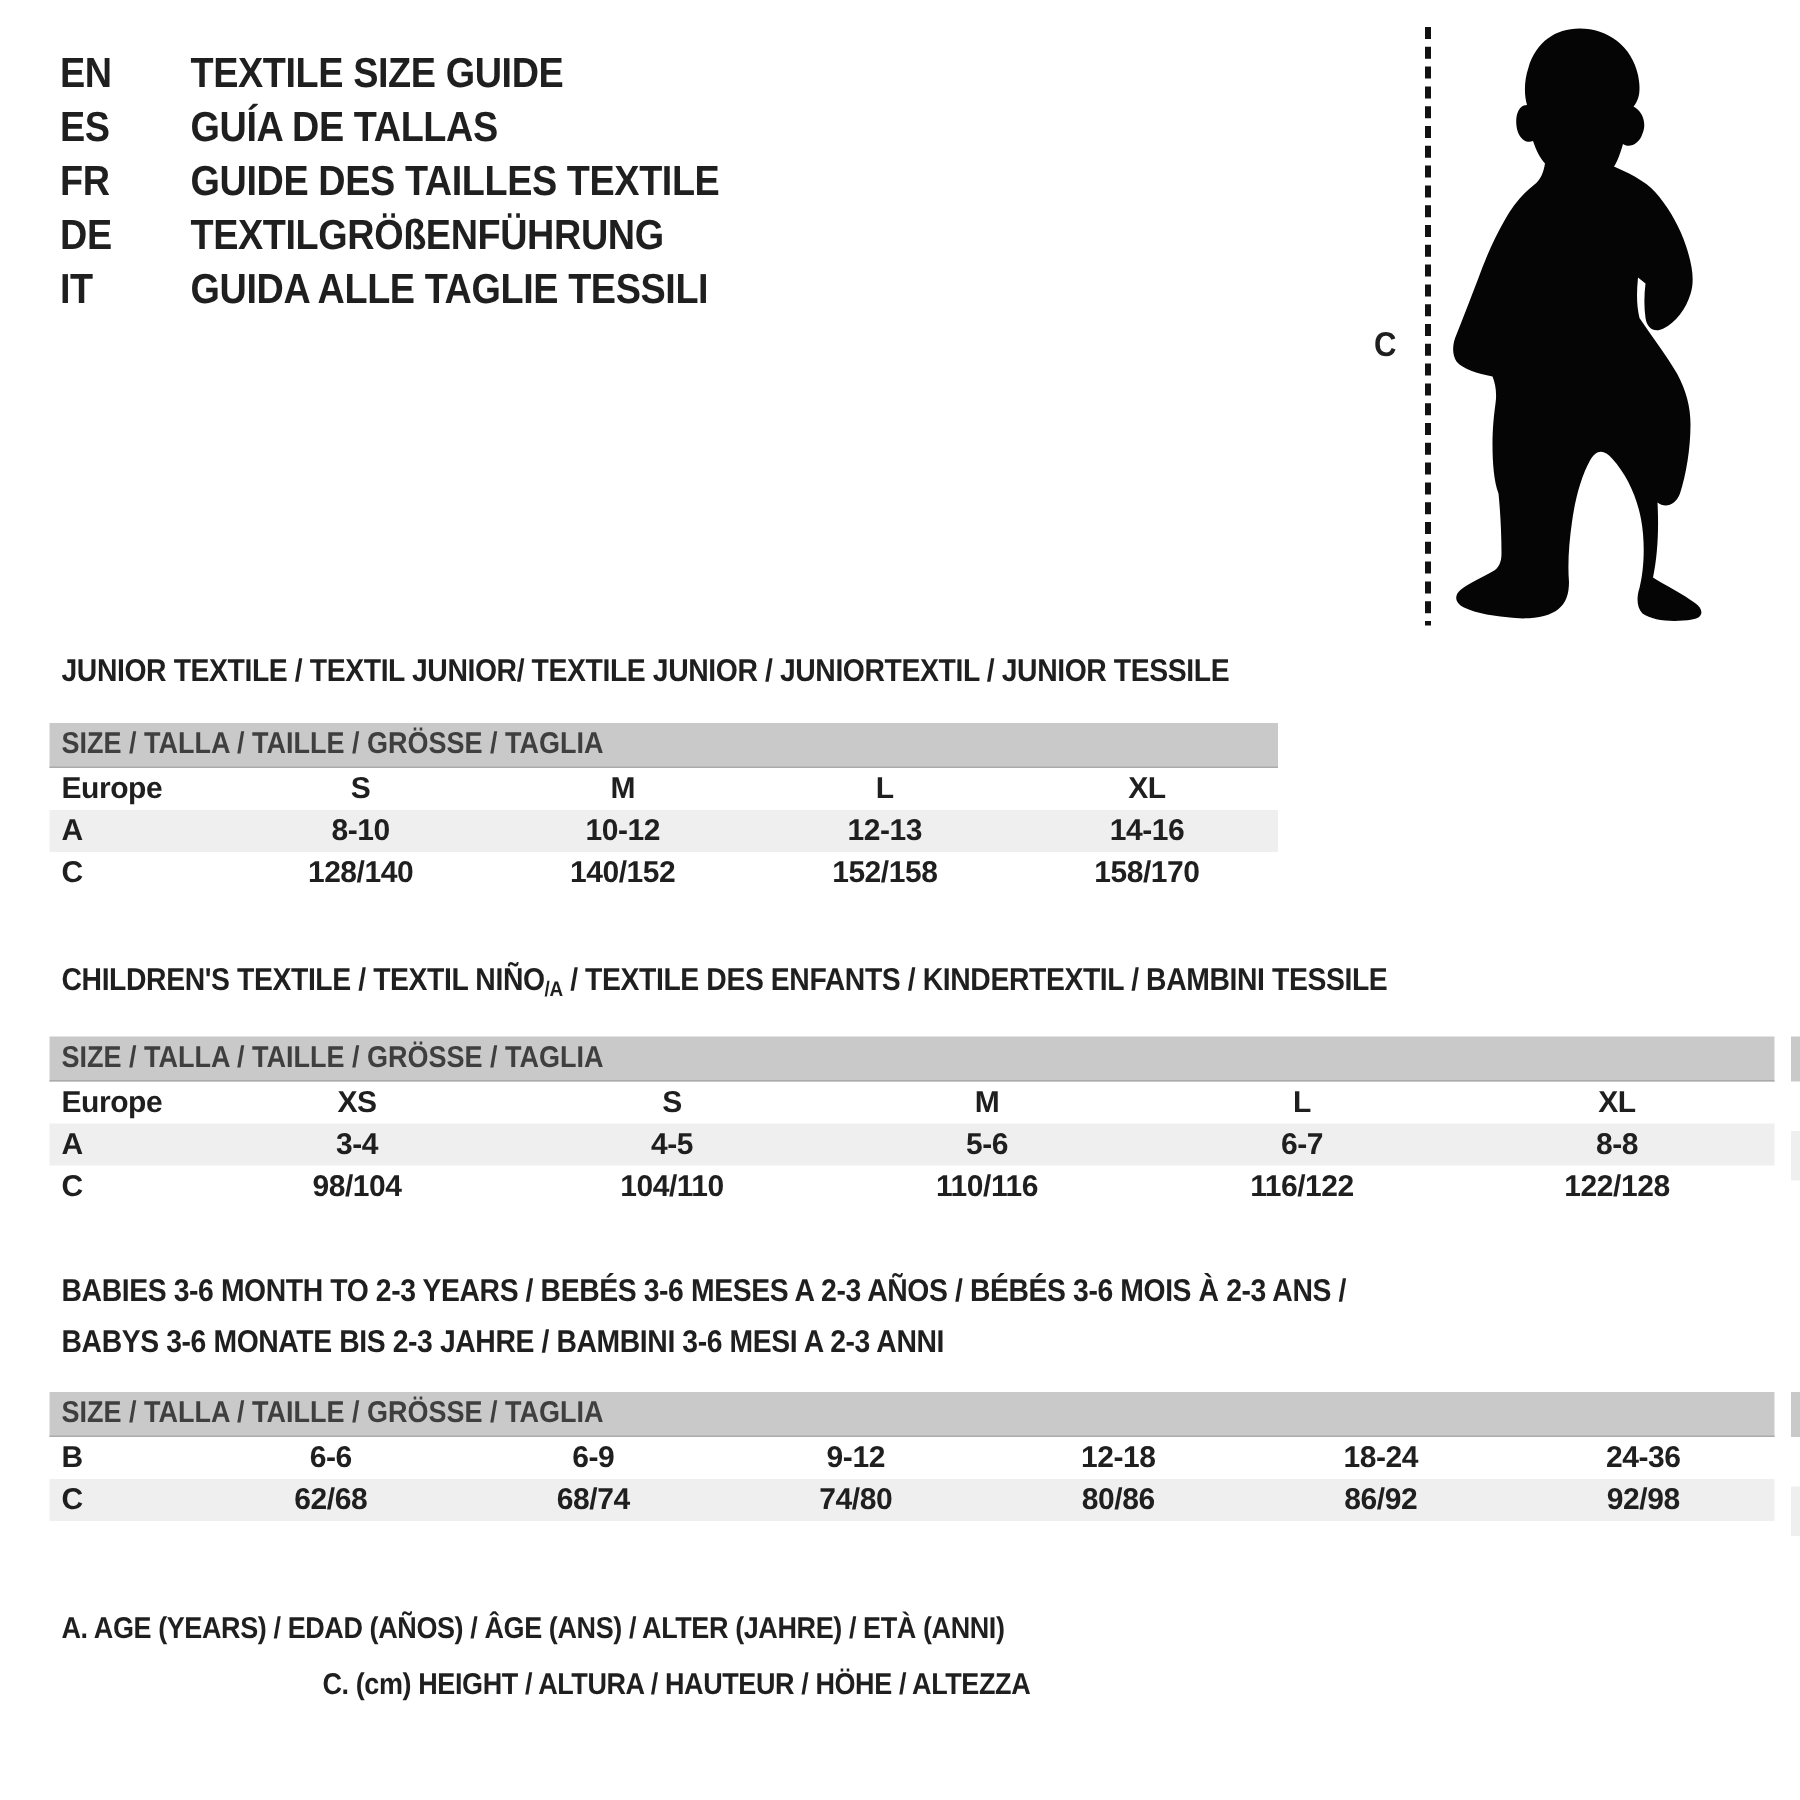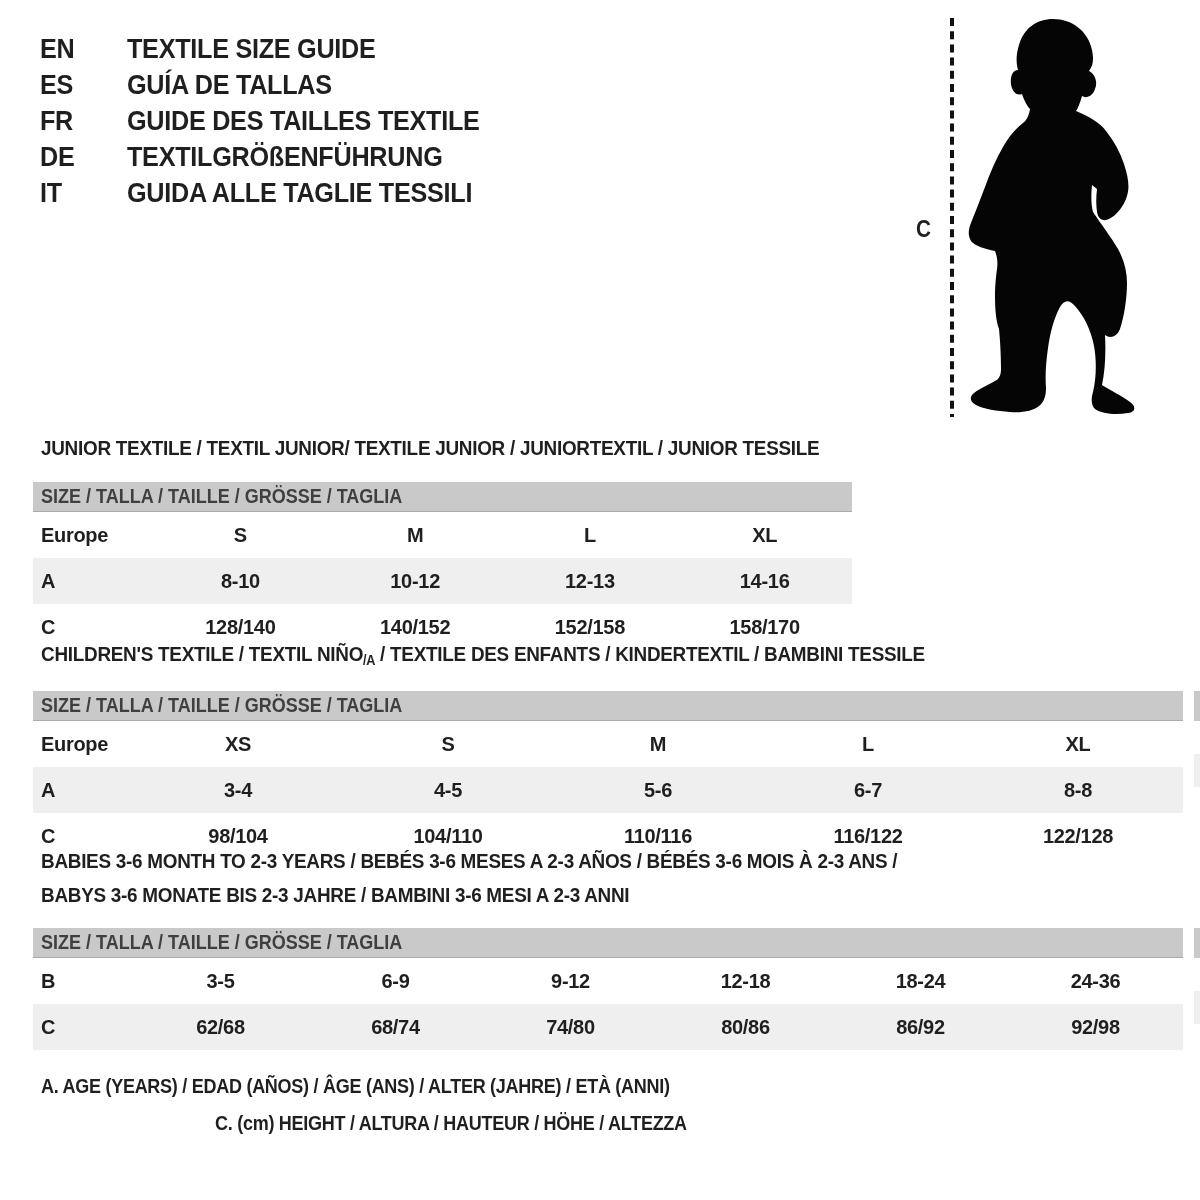--- a/index.html
+++ b/index.html
@@ -28,21 +28,21 @@
 
   
   .section-heading{position:absolute;left:41px;font-size:21px;font-weight:700;letter-spacing:-0.3px;white-space:nowrap;line-height:23px;}
   .sub{font-size:14px;vertical-align:-4px;}
 
   
   .size-table{position:absolute;left:33px;}
   .thead{height:30px;background:var(--table-header-bg);color:var(--table-header-text);
          display:flex;align-items:center;padding-left:8px;box-sizing:border-box;
          font-weight:700;font-size:20px;border-bottom:1px solid #ababab;}
-  .trow{height:46px;display:flex;align-items:center;font-weight:700;font-size:20px;letter-spacing:-0.3px;}
+  .trow{height:28px;display:flex;align-items:center;font-weight:700;font-size:20px;letter-spacing:-0.3px;}
   .trow.shaded{background:var(--row-shaded-bg);}
   .tlabel{flex:0 0 auto;padding-left:8px;box-sizing:border-box;}
   .tcell{flex:1 1 0;text-align:center;}
   .w-junior{width:819px;}
   .w-wide{width:1150px;}
   .lab-120{width:120px;}
   .lab-100{width:100px;}
 
   
   .legend{position:absolute;left:41px;top:1068px;}
@@ -177,21 +177,21 @@
   </div>
   <div class="section-heading" style="top:883px;">
     <span class="cond">BABYS 3-6 MONATE BIS 2-3 JAHRE / BAMBINI 3-6 MESI A 2-3 ANNI</span>
   </div>
   <div class="size-table w-wide" style="top:928px;">
     <div class="thead">
       <span class="cond">SIZE / TALLA / TAILLE / GRÖSSE / TAGLIA</span>
     </div>
     <div class="trow">
       <span class="tlabel lab-100">B</span>
-      <span class="tcell">3-5</span>
+      <span class="tcell">6-6</span>
       <span class="tcell">6-9</span>
       <span class="tcell">9-12</span>
       <span class="tcell">12-18</span>
       <span class="tcell">18-24</span>
       <span class="tcell">24-36</span>
     </div>
     <div class="trow shaded">
       <span class="tlabel lab-100">C</span>
       <span class="tcell">62/68</span>
       <span class="tcell">68/74</span>

